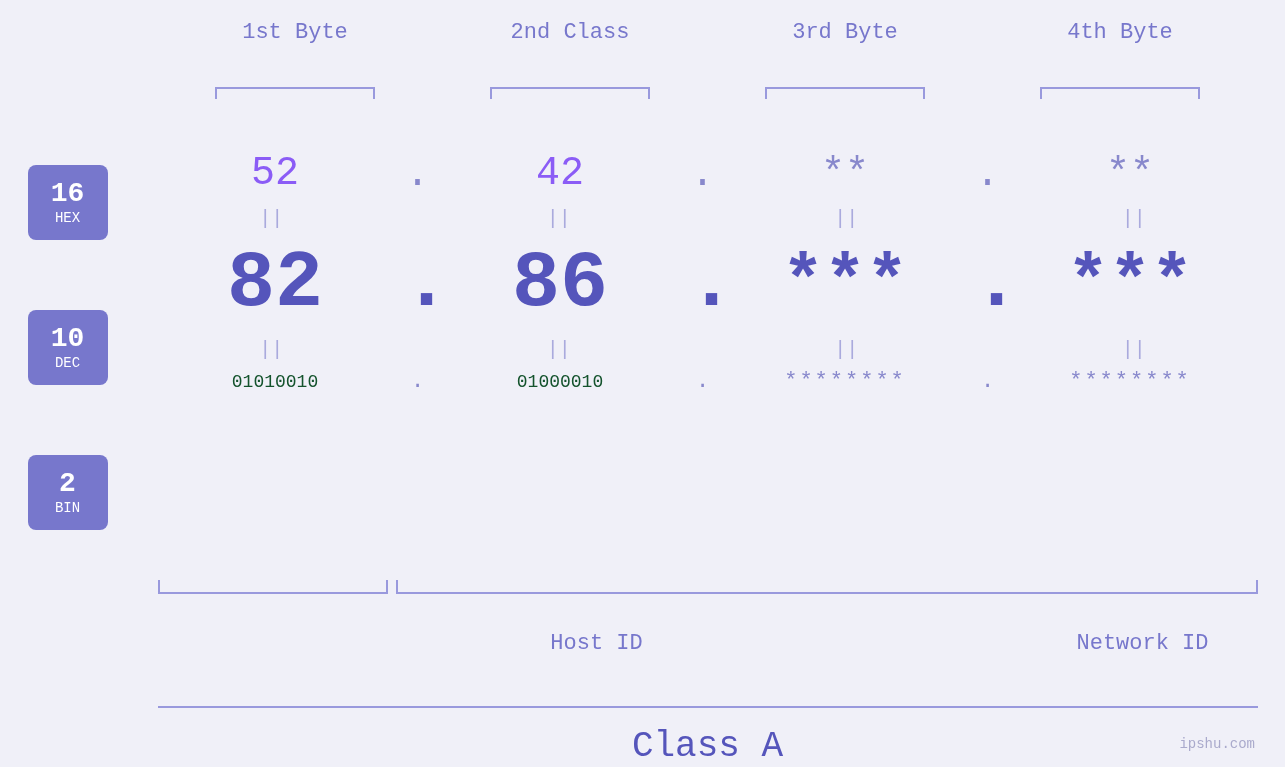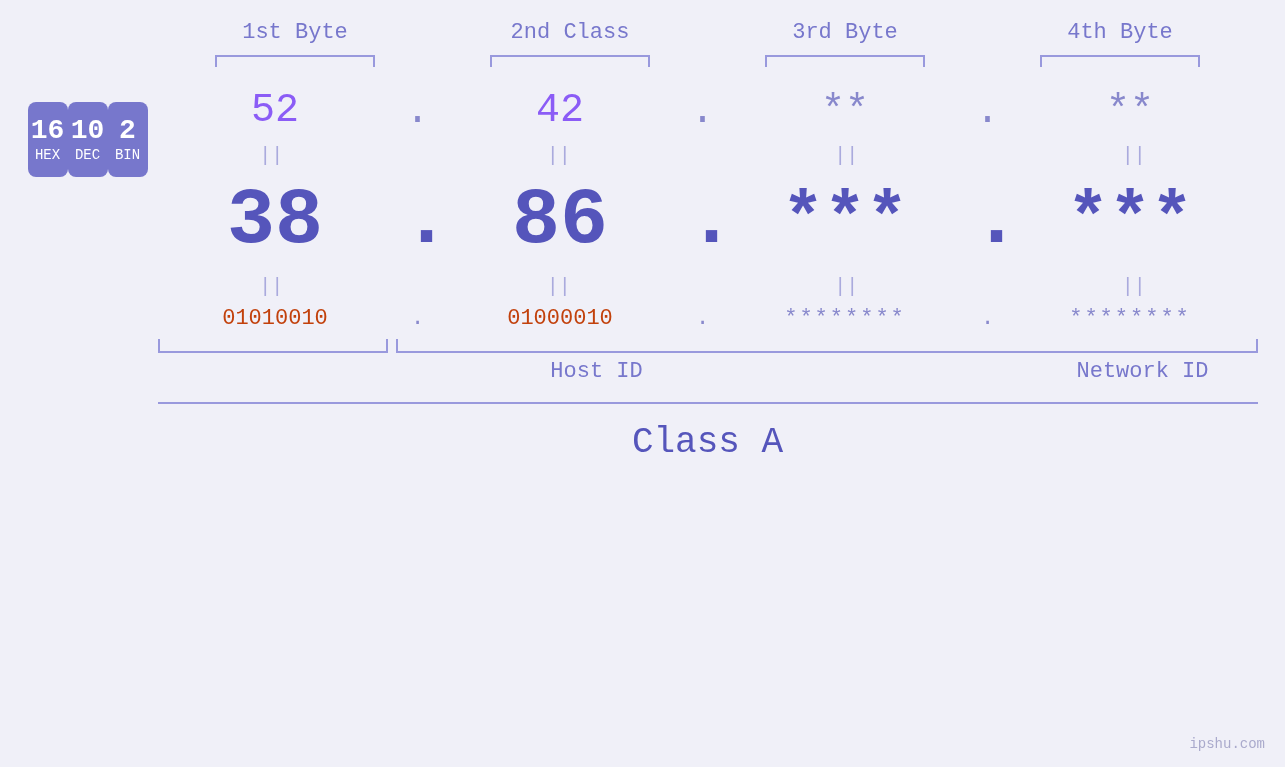--- a/index.html
+++ b/index.html
@@ -14,20 +14,21 @@
     }
 
     .container {
       width: 1285px;
       height: 767px;
       position: relative;
       display: flex;
       flex-direction: column;
       align-items: center;
       padding-top: 20px;
+      justify-content: space-between;
     }
 
     
     .byte-headers {
       display: flex;
       width: 1100px;
       margin-left: 130px;
       margin-bottom: 10px;
     }
 
@@ -65,21 +66,21 @@
     
     .main-content {
       display: flex;
       width: 1230px;
       align-items: flex-start;
     }
 
     
     .labels-column {
       display: flex;
-      flex-direction: row;
+      flex-direction: column;
       width: 120px;
       gap: 0;
       margin-top: 15px;
     }
 
     .label-badge {
       width: 80px;
       height: 75px;
       background-color: #7777cc;
       border-radius: 8px;
@@ -169,42 +170,42 @@
     }
 
     .dec-asterisk {
       font-size: 70px;
       color: #5555bb;
       font-weight: bold;
     }
 
     
     .bin-value {
-      font-size: 22px;
-      color: #c2410c;
+      font-size: 18px;
+      color: #14532d;
       font-family: 'Courier New', Courier, monospace;
       padding: 10px 0 5px 0;
     }
 
     .bin-dot {
       font-size: 22px;
       color: #8888cc;
     }
 
     .bin-asterisk {
       font-size: 22px;
       color: #8888cc;
       letter-spacing: 2px;
     }
 
     
     .watermark {
       position: absolute;
       bottom: 15px;
-      right: 20px;
+      right: 30px;
       color: #aaaacc;
       font-size: 14px;
       font-family: 'Courier New', Courier, monospace;
     }
 
     
     .data-flex-row {
       display: flex;
       align-items: center;
       width: 100%;
@@ -297,21 +298,21 @@
         <div class="equals-spacer"></div>
         <div class="equals-cell">||</div>
         <div class="equals-spacer"></div>
         <div class="equals-cell">||</div>
         <div class="equals-spacer"></div>
         <div class="equals-cell">||</div>
       </div>
 
       <div class="data-flex-row">
         <div class="data-cell-value">
-          <span class="dec-value">38</span>
+          <span class="dec-value">82</span>
         </div>
         <div class="data-cell-sep">
           <span class="dec-dot">.</span>
         </div>
         <div class="data-cell-value">
           <span class="dec-value">86</span>
         </div>
         <div class="data-cell-sep">
           <span class="dec-dot">.</span>
         </div>

